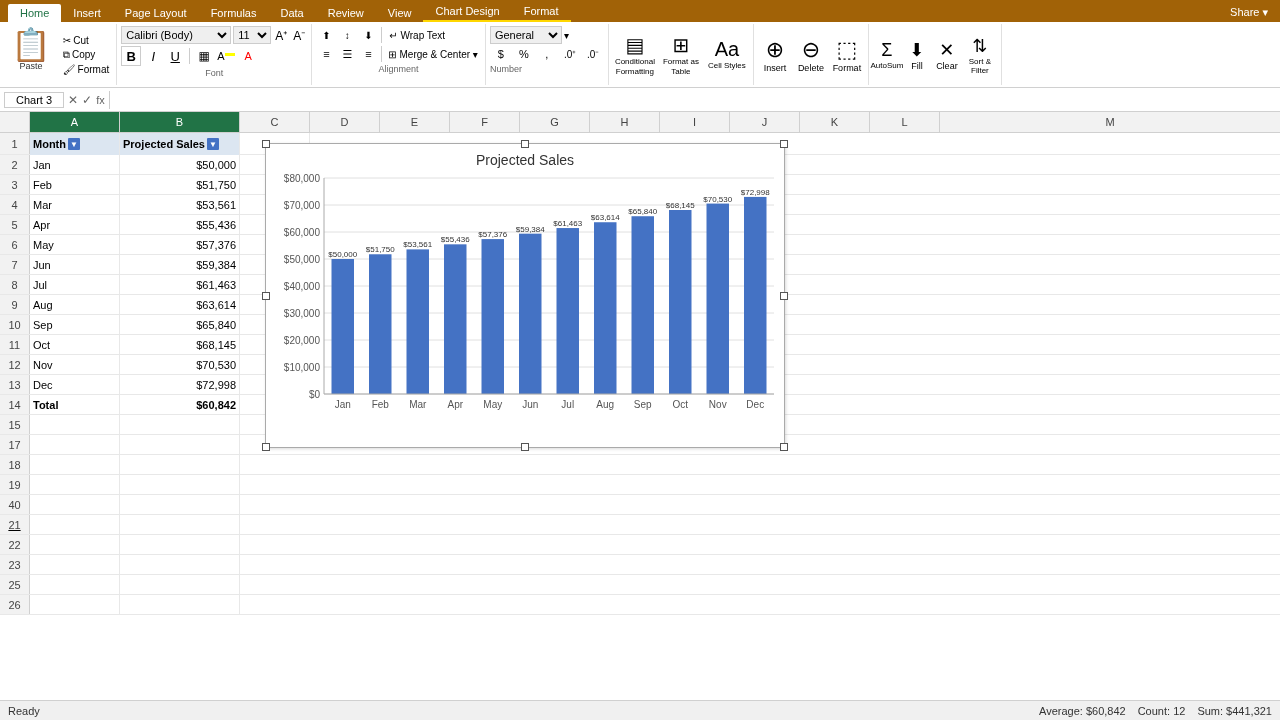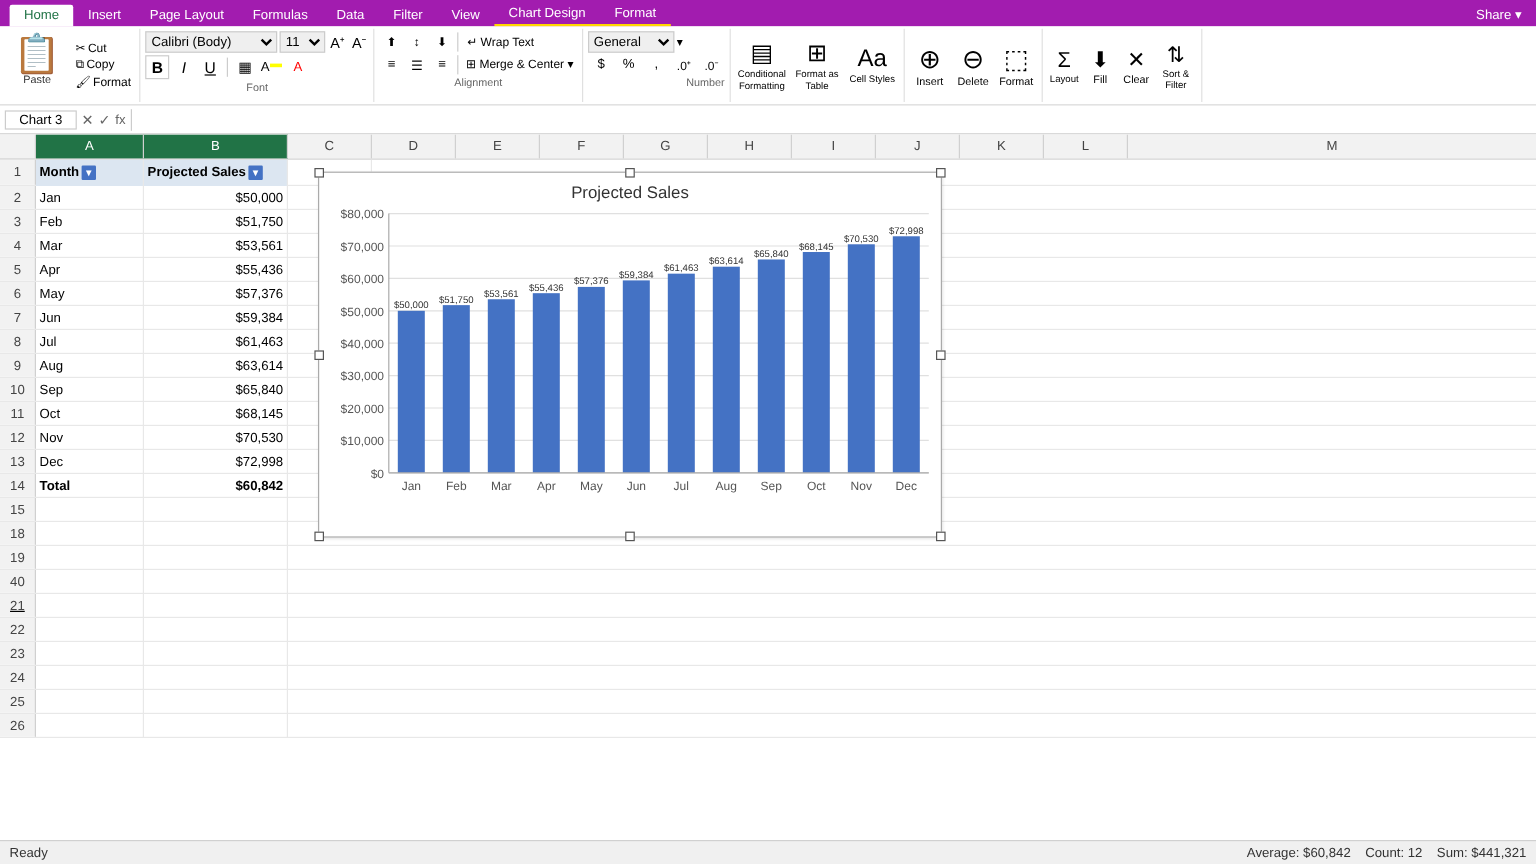--- a/index.html
+++ b/index.html
@@ -3,29 +3,29 @@
   <meta charset="utf-8">
   <style>
     * { margin: 0; padding: 0; box-sizing: border-box; }
     body { font-family: 'Segoe UI', Arial, sans-serif; font-size: 12px; background: #fff; overflow: hidden; width: 1280px; height: 720px; }
   </style>
 </head>
 <body>
 
 <div style="display:flex;flex-direction:column;height:720px;width:1280px;overflow:hidden;">
 
-  <div style="background:#a21caf;display:flex;flex-direction:column;">
+  <div style="background:#a16207;display:flex;flex-direction:column;">
 
     <div style="display:flex;align-items:flex-end;padding-left:8px;padding-top:2px;">
       <div style="background:white;color:#217346;font-size:11px;padding:3px 12px;border-radius:2px 2px 0 0;cursor:pointer;font-weight:normal;">Home</div>
       <div style="color:white;font-size:11px;padding:3px 12px;cursor:pointer;">Insert</div>
       <div style="color:white;font-size:11px;padding:3px 12px;cursor:pointer;">Page Layout</div>
       <div style="color:white;font-size:11px;padding:3px 12px;cursor:pointer;">Formulas</div>
       <div style="color:white;font-size:11px;padding:3px 12px;cursor:pointer;">Data</div>
-      <div style="color:white;font-size:11px;padding:3px 12px;cursor:pointer;">Filter</div>
+      <div style="color:white;font-size:11px;padding:3px 12px;cursor:pointer;">Review</div>
       <div style="color:white;font-size:11px;padding:3px 12px;cursor:pointer;">View</div>
       <div style="color:white;font-size:11px;padding:3px 12px;cursor:pointer;border-bottom:2px solid #ffd700;">Chart Design</div>
       <div style="color:white;font-size:11px;padding:3px 12px;cursor:pointer;border-bottom:2px solid #ffd700;">Format</div>
       <div style="flex:1;"></div>
       <div style="color:white;font-size:11px;padding:3px 12px;cursor:pointer;">Share ▾</div>
     </div>
   </div>
 
   <div style="background:white;border-bottom:1px solid #d0d0d0;display:flex;align-items:stretch;padding:2px 0;height:66px;gap:0;">
 
@@ -89,21 +89,21 @@
         <select style="font-size:11px;border:1px solid #ccc;width:72px;height:18px;"><option>General</option></select>
         <div style="font-size:10px;cursor:pointer;">▾</div>
       </div>
       <div style="display:flex;gap:1px;">
         <div style="width:22px;height:18px;border:1px solid transparent;cursor:pointer;display:flex;align-items:center;justify-content:center;font-size:11px;">$</div>
         <div style="width:22px;height:18px;border:1px solid transparent;cursor:pointer;display:flex;align-items:center;justify-content:center;font-size:11px;">%</div>
         <div style="width:22px;height:18px;border:1px solid transparent;cursor:pointer;display:flex;align-items:center;justify-content:center;font-size:11px;">,</div>
         <div style="width:22px;height:18px;border:1px solid transparent;cursor:pointer;display:flex;align-items:center;justify-content:center;font-size:10px;">.0⁺</div>
         <div style="width:22px;height:18px;border:1px solid transparent;cursor:pointer;display:flex;align-items:center;justify-content:center;font-size:10px;">.0⁻</div>
       </div>
-      <div style="font-size:9px;color:#666;text-align:right;">Number</div>
+      <div style="font-size:9px;color:#666;text-align:left;">Number</div>
     </div>
 
     <div style="display:flex;flex-direction:column;padding:2px 4px;border-right:1px solid #e0e0e0;gap:1px;align-items:center;min-width:140px;">
       <div style="display:flex;gap:2px;align-items:center;flex:1;">
         <div style="display:flex;flex-direction:column;align-items:center;cursor:pointer;padding:2px;font-size:10px;text-align:center;width:44px;">
           <div style="font-size:20px;">▤</div>
           <div style="font-size:8px;line-height:1.2;">Conditional Formatting</div>
         </div>
         <div style="display:flex;flex-direction:column;align-items:center;cursor:pointer;padding:2px;font-size:10px;text-align:center;width:44px;">
           <div style="font-size:20px;">⊞</div>
@@ -130,21 +130,21 @@
           <div style="font-size:22px;">⬚</div>
           <div style="font-size:9px;">Format</div>
         </div>
       </div>
     </div>
 
     <div style="display:flex;flex-direction:column;padding:2px 4px;border-right:1px solid #e0e0e0;gap:1px;align-items:center;min-width:90px;">
       <div style="display:flex;gap:2px;flex:1;align-items:center;">
         <div style="display:flex;flex-direction:column;align-items:center;cursor:pointer;padding:2px;font-size:10px;text-align:center;width:28px;">
           <div style="font-size:18px;">Σ</div>
-          <div style="font-size:8px;">Layout</div>
+          <div style="font-size:8px;">AutoSum</div>
         </div>
         <div style="display:flex;flex-direction:column;align-items:center;cursor:pointer;padding:2px;font-size:10px;text-align:center;width:28px;">
           <div style="font-size:18px;">⬇</div>
           <div style="font-size:9px;">Fill</div>
         </div>
         <div style="display:flex;flex-direction:column;align-items:center;cursor:pointer;padding:2px;font-size:10px;text-align:center;width:28px;">
           <div style="font-size:18px;">✕</div>
           <div style="font-size:9px;">Clear</div>
         </div>
         <div style="display:flex;flex-direction:column;align-items:center;cursor:pointer;padding:2px;font-size:10px;text-align:center;width:34px;">
@@ -285,20 +285,26 @@
       </div>
 
       <div id="empty-rows">
           <div style="display: flex; border-bottom: 1px solid rgb(232, 232, 232); height: 20px;">
       <div style="width:30px;min-width:30px;background:#f2f2f2;border-right:1px solid #d0d0d0;display:flex;align-items:center;justify-content:center;font-size:11px;color:#444;">15</div>
       <div style="width:90px;min-width:90px;height:20px;border-right:1px solid #e8e8e8;"></div>
       <div style="width:120px;min-width:120px;height:20px;border-right:1px solid #e8e8e8;"></div>
       <div style="flex:1;height:20px;"></div>
     </div>
           <div style="display: flex; border-bottom: 1px solid rgb(232, 232, 232); height: 20px;">
+      <div style="width:30px;min-width:30px;background:#f2f2f2;border-right:1px solid #d0d0d0;display:flex;align-items:center;justify-content:center;font-size:11px;color:#444;">17</div>
+      <div style="width:90px;min-width:90px;height:20px;border-right:1px solid #e8e8e8;"></div>
+      <div style="width:120px;min-width:120px;height:20px;border-right:1px solid #e8e8e8;"></div>
+      <div style="flex:1;height:20px;"></div>
+    </div>
+          <div style="display: flex; border-bottom: 1px solid rgb(232, 232, 232); height: 20px;">
       <div style="width:30px;min-width:30px;background:#f2f2f2;border-right:1px solid #d0d0d0;display:flex;align-items:center;justify-content:center;font-size:11px;color:#444;">18</div>
       <div style="width:90px;min-width:90px;height:20px;border-right:1px solid #e8e8e8;"></div>
       <div style="width:120px;min-width:120px;height:20px;border-right:1px solid #e8e8e8;"></div>
       <div style="flex:1;height:20px;"></div>
     </div>
           <div style="display: flex; border-bottom: 1px solid rgb(232, 232, 232); height: 20px;">
       <div style="width:30px;min-width:30px;background:#f2f2f2;border-right:1px solid #d0d0d0;display:flex;align-items:center;justify-content:center;font-size:11px;color:#444;">19</div>
       <div style="width:90px;min-width:90px;height:20px;border-right:1px solid #e8e8e8;"></div>
       <div style="width:120px;min-width:120px;height:20px;border-right:1px solid #e8e8e8;"></div>
       <div style="flex:1;height:20px;"></div>
@@ -316,26 +322,20 @@
       <div style="flex:1;height:20px;"></div>
     </div>
           <div style="display: flex; border-bottom: 1px solid rgb(232, 232, 232); height: 20px;">
       <div style="width:30px;min-width:30px;background:#f2f2f2;border-right:1px solid #d0d0d0;display:flex;align-items:center;justify-content:center;font-size:11px;color:#444;">22</div>
       <div style="width:90px;min-width:90px;height:20px;border-right:1px solid #e8e8e8;"></div>
       <div style="width:120px;min-width:120px;height:20px;border-right:1px solid #e8e8e8;"></div>
       <div style="flex:1;height:20px;"></div>
     </div>
           <div style="display: flex; border-bottom: 1px solid rgb(232, 232, 232); height: 20px;">
       <div style="width:30px;min-width:30px;background:#f2f2f2;border-right:1px solid #d0d0d0;display:flex;align-items:center;justify-content:center;font-size:11px;color:#444;">23</div>
-      <div style="width:90px;min-width:90px;height:20px;border-right:1px solid #e8e8e8;"></div>
-      <div style="width:120px;min-width:120px;height:20px;border-right:1px solid #e8e8e8;"></div>
-      <div style="flex:1;height:20px;"></div>
-    </div>
-          <div style="display: flex; border-bottom: 1px solid rgb(232, 232, 232); height: 20px;">
-      <div style="width:30px;min-width:30px;background:#f2f2f2;border-right:1px solid #d0d0d0;display:flex;align-items:center;justify-content:center;font-size:11px;color:#444;">24</div>
       <div style="width:90px;min-width:90px;height:20px;border-right:1px solid #e8e8e8;"></div>
       <div style="width:120px;min-width:120px;height:20px;border-right:1px solid #e8e8e8;"></div>
       <div style="flex:1;height:20px;"></div>
     </div>
           <div style="display: flex; border-bottom: 1px solid rgb(232, 232, 232); height: 20px;">
       <div style="width:30px;min-width:30px;background:#f2f2f2;border-right:1px solid #d0d0d0;display:flex;align-items:center;justify-content:center;font-size:11px;color:#444;">25</div>
       <div style="width:90px;min-width:90px;height:20px;border-right:1px solid #e8e8e8;"></div>
       <div style="width:120px;min-width:120px;height:20px;border-right:1px solid #e8e8e8;"></div>
       <div style="flex:1;height:20px;"></div>
     </div>

